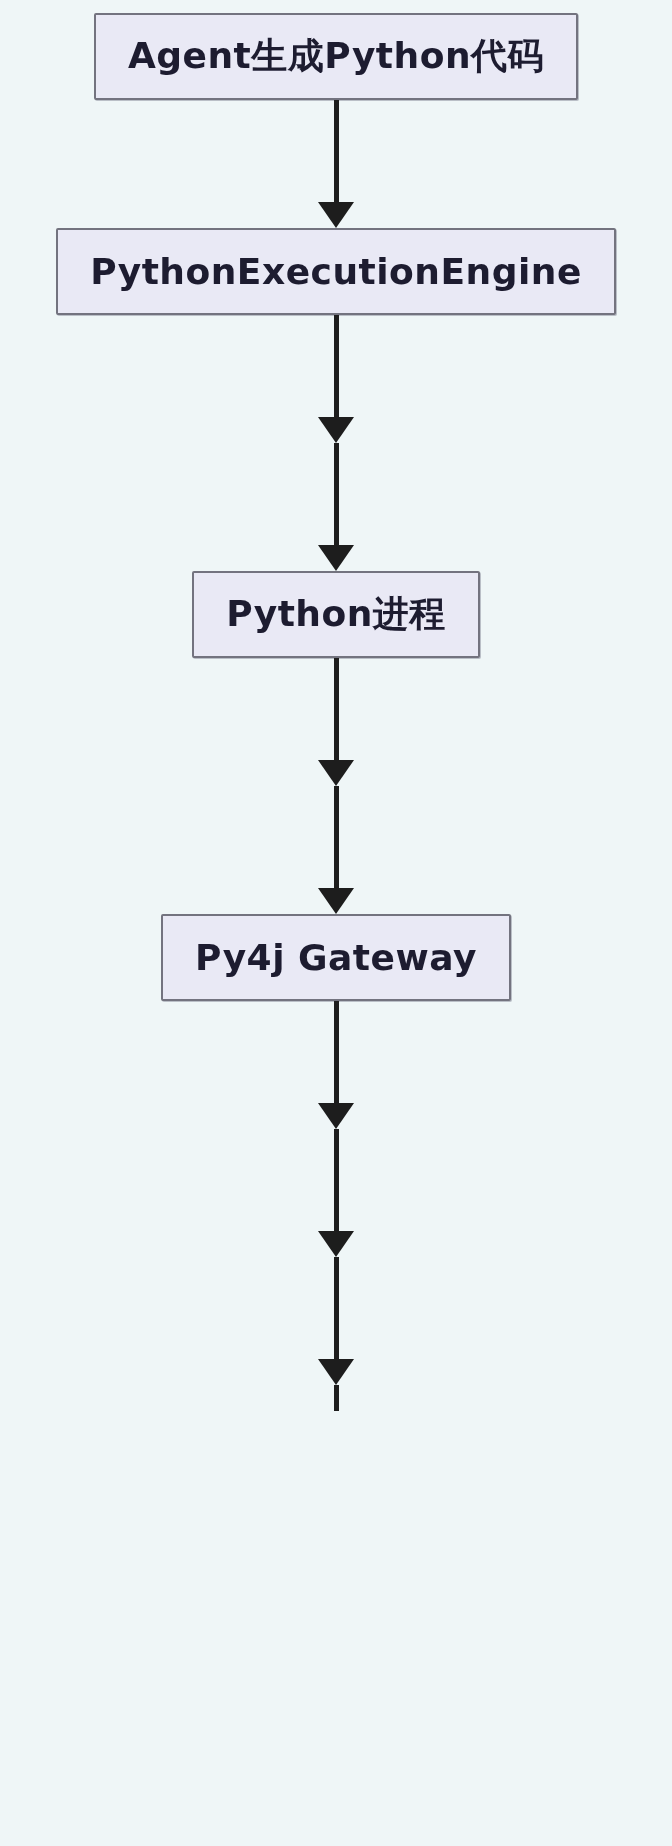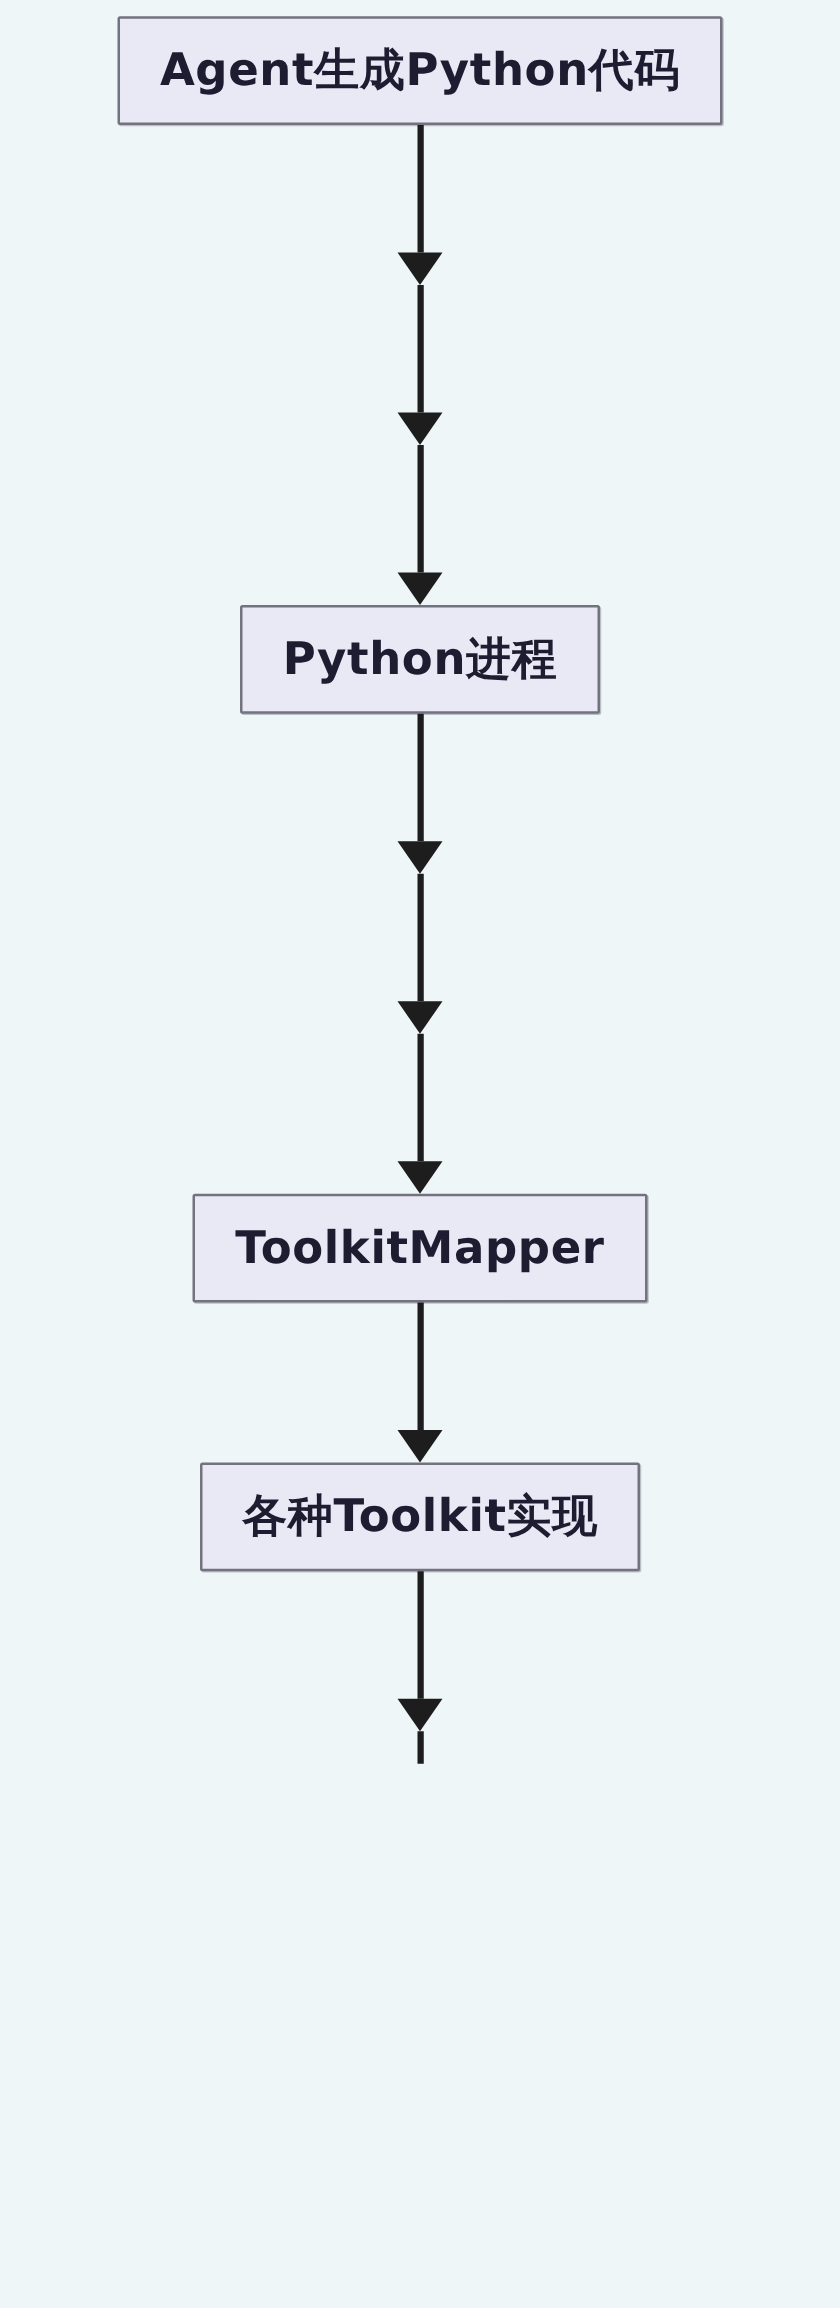--- a/index.html
+++ b/index.html
@@ -78,20 +78,23 @@
 
   <div class="flow-node">
     <span>Agent生成Python代码</span>
   </div>
 
   <div class="flow-arrow">
     <div class="shaft"></div>
     <div class="head"></div>
   </div>
 
+  <div class="flow-node">
+    <span>PythonExecutionEngine</span>
+  </div>
 
   <div class="flow-arrow">
     <div class="shaft"></div>
     <div class="head"></div>
   </div>
 
 
   <div class="flow-arrow">
     <div class="shaft"></div>
     <div class="head"></div>
@@ -105,38 +108,35 @@
     <div class="shaft"></div>
     <div class="head"></div>
   </div>
 
 
   <div class="flow-arrow">
     <div class="shaft"></div>
     <div class="head"></div>
   </div>
 
-
-  <div class="flow-arrow">
-    <div class="shaft"></div>
-    <div class="head"></div>
-  </div>
-
   <div class="flow-node">
-    <span>ToolkitMapper</span>
+    <span>Py4j Gateway</span>
   </div>
 
   <div class="flow-arrow">
     <div class="shaft"></div>
     <div class="head"></div>
   </div>
 
-  <div class="flow-node">
-    <span>各种Toolkit实现</span>
+
+  <div class="flow-arrow">
+    <div class="shaft"></div>
+    <div class="head"></div>
   </div>
+
 
   <div class="flow-arrow">
     <div class="shaft"></div>
     <div class="head"></div>
   </div>
 
 
   <div class="flow-tail"></div>
 
 </div>

